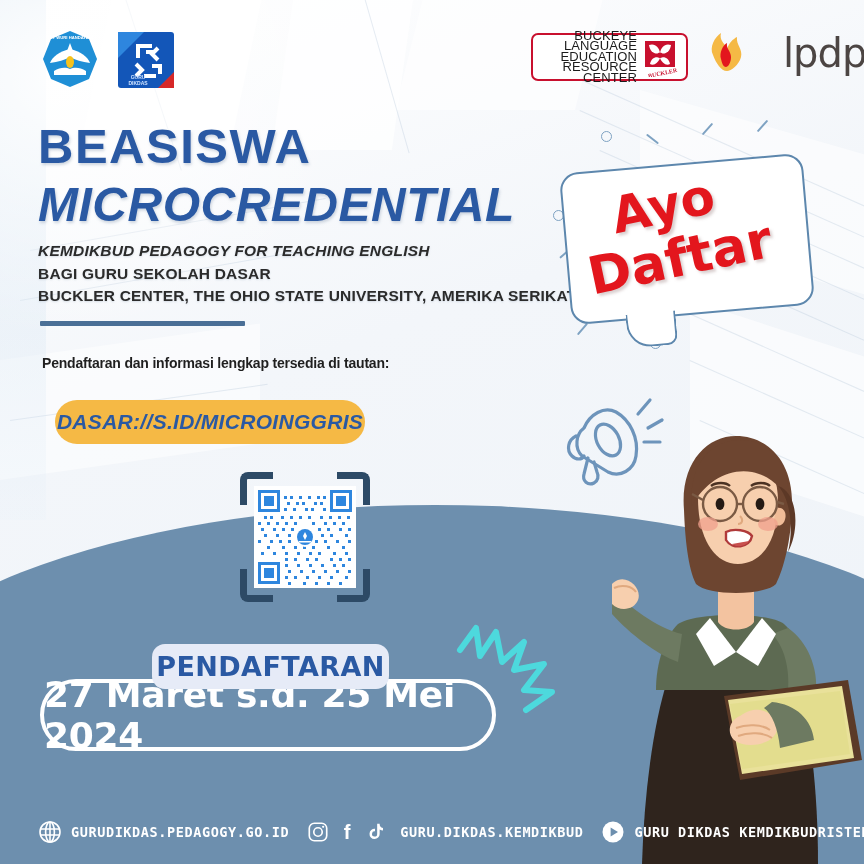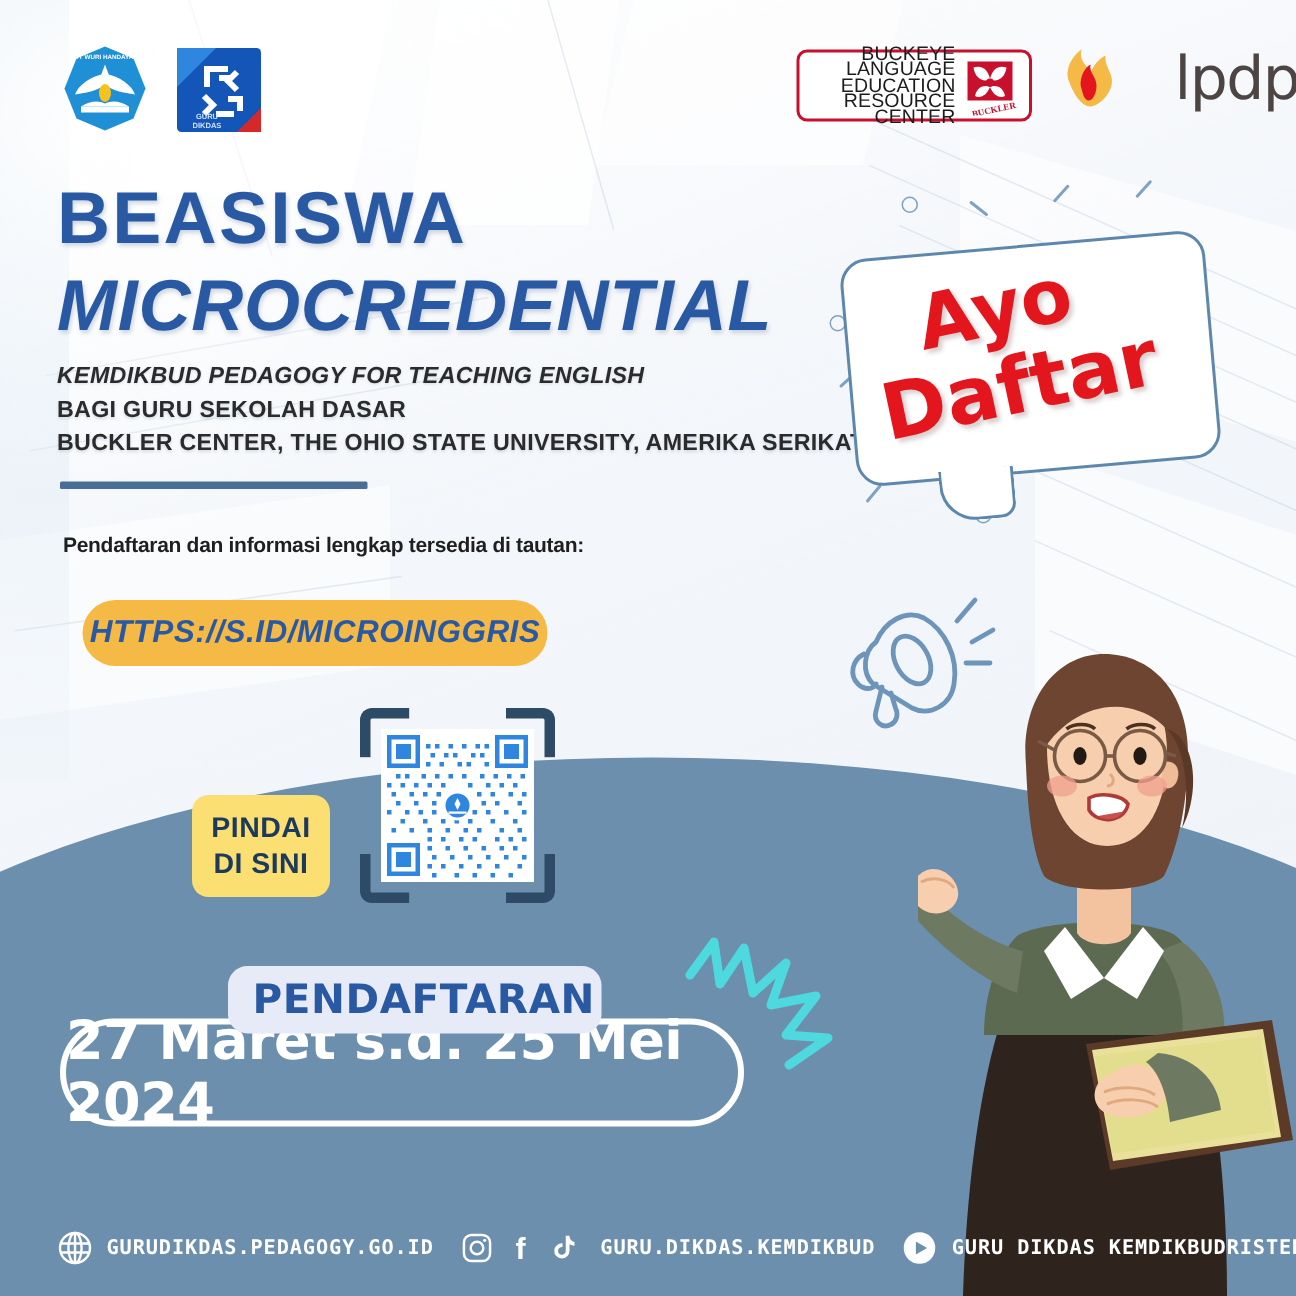--- a/index.html
+++ b/index.html
@@ -168,21 +168,20 @@
     display:flex;align-items:center;justify-content:flex-start;
   }
   .date-pill span{
     font-size:36px;font-weight:bold;color:#ffffff;letter-spacing:-.3px;
     font-family:"DejaVu Sans",sans-serif;
   }
   .date-badge{
     position:absolute;left:152px;top:644px;width:237px;height:45px;
     background:#e6ebf7;border-radius:13px;display:flex;align-items:center;
     justify-content:center;
-    padding-left:12px;
   }
   .date-badge span{
     font-size:27px;font-weight:bold;color:#2a59a3;letter-spacing:.4px;
     font-family:"DejaVu Sans",sans-serif;
   }
 
   
   .footer{
     position:absolute;left:0;bottom:0;width:864px;height:64px;
     display:flex;align-items:center;padding-left:38px;gap:9px;box-sizing:border-box;
@@ -312,21 +311,21 @@
 
   <div class="bubble-wrap">
     <div class="bubble">
       <span class="ayo">Ayo</span>
       <span class="daftar">Daftar</span>
     </div>
   </div>
 
   <div class="lead">Pendaftaran dan informasi lengkap tersedia di tautan:</div>
   <div class="pill-url">
-    <span>HTTPS://S.ID/MICROINGGRIS</span>
+    <span>DASAR://S.ID/MICROINGGRIS</span>
   </div>
 
   <div class="megaphone">
     <svg width="110" height="110" viewBox="0 0 110 110" fill="none" stroke="#6d94bb" stroke-width="3.2" stroke-linecap="round" stroke-linejoin="round">
       <path d="M28 42 C20 48 18 62 26 70 L52 86 C64 92 78 84 80 70 C83 52 74 34 60 26 C48 20 34 28 28 42 Z"></path>
       <ellipse cx="52" cy="54" rx="11" ry="17" transform="rotate(-28 52 54)"></ellipse>
       <path d="M20 50 C12 54 10 64 16 70 C20 74 26 74 28 70"></path>
       <path d="M32 72 L28 88 C26 95 32 100 38 97 C42 95 43 90 41 86 L38 76"></path>
       <path d="M82 28 L94 14"></path>
       <path d="M92 42 L106 34"></path>
@@ -537,24 +536,20 @@
             <rect x="85" y="96" width="3" height="3"></rect>
         </g>
         <circle cx="51" cy="51" r="10" fill="#ffffff"></circle>
         <circle cx="51" cy="51" r="8" fill="#2e86de"></circle>
         <path d="M51 46 L53 50 L51 54 L49 50 Z" fill="#fff"></path>
         <path d="M45 55 h12 v1.5 h-12 z" fill="#fff"></path>
       </svg>
     </div>
   </div>
 
-  <div class="pindai">
-    <span>PINDAI</span>
-    <span>DI SINI</span>
-  </div>
 
   <div class="date-pill">
     <span>27 Maret s.d. 25 Mei 2024</span>
   </div>
   <div class="date-badge">
     <span>PENDAFTARAN</span>
   </div>
 
   <div class="footer">
     <span class="f-icon">

